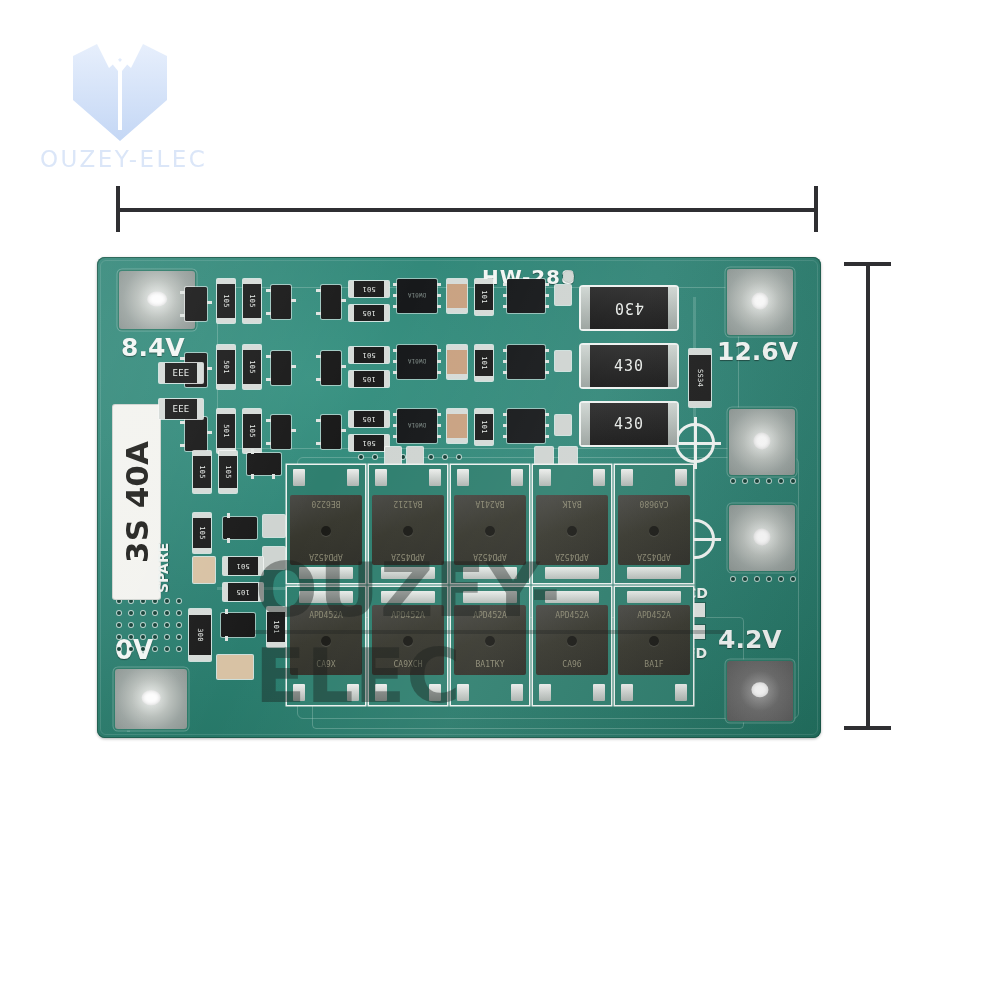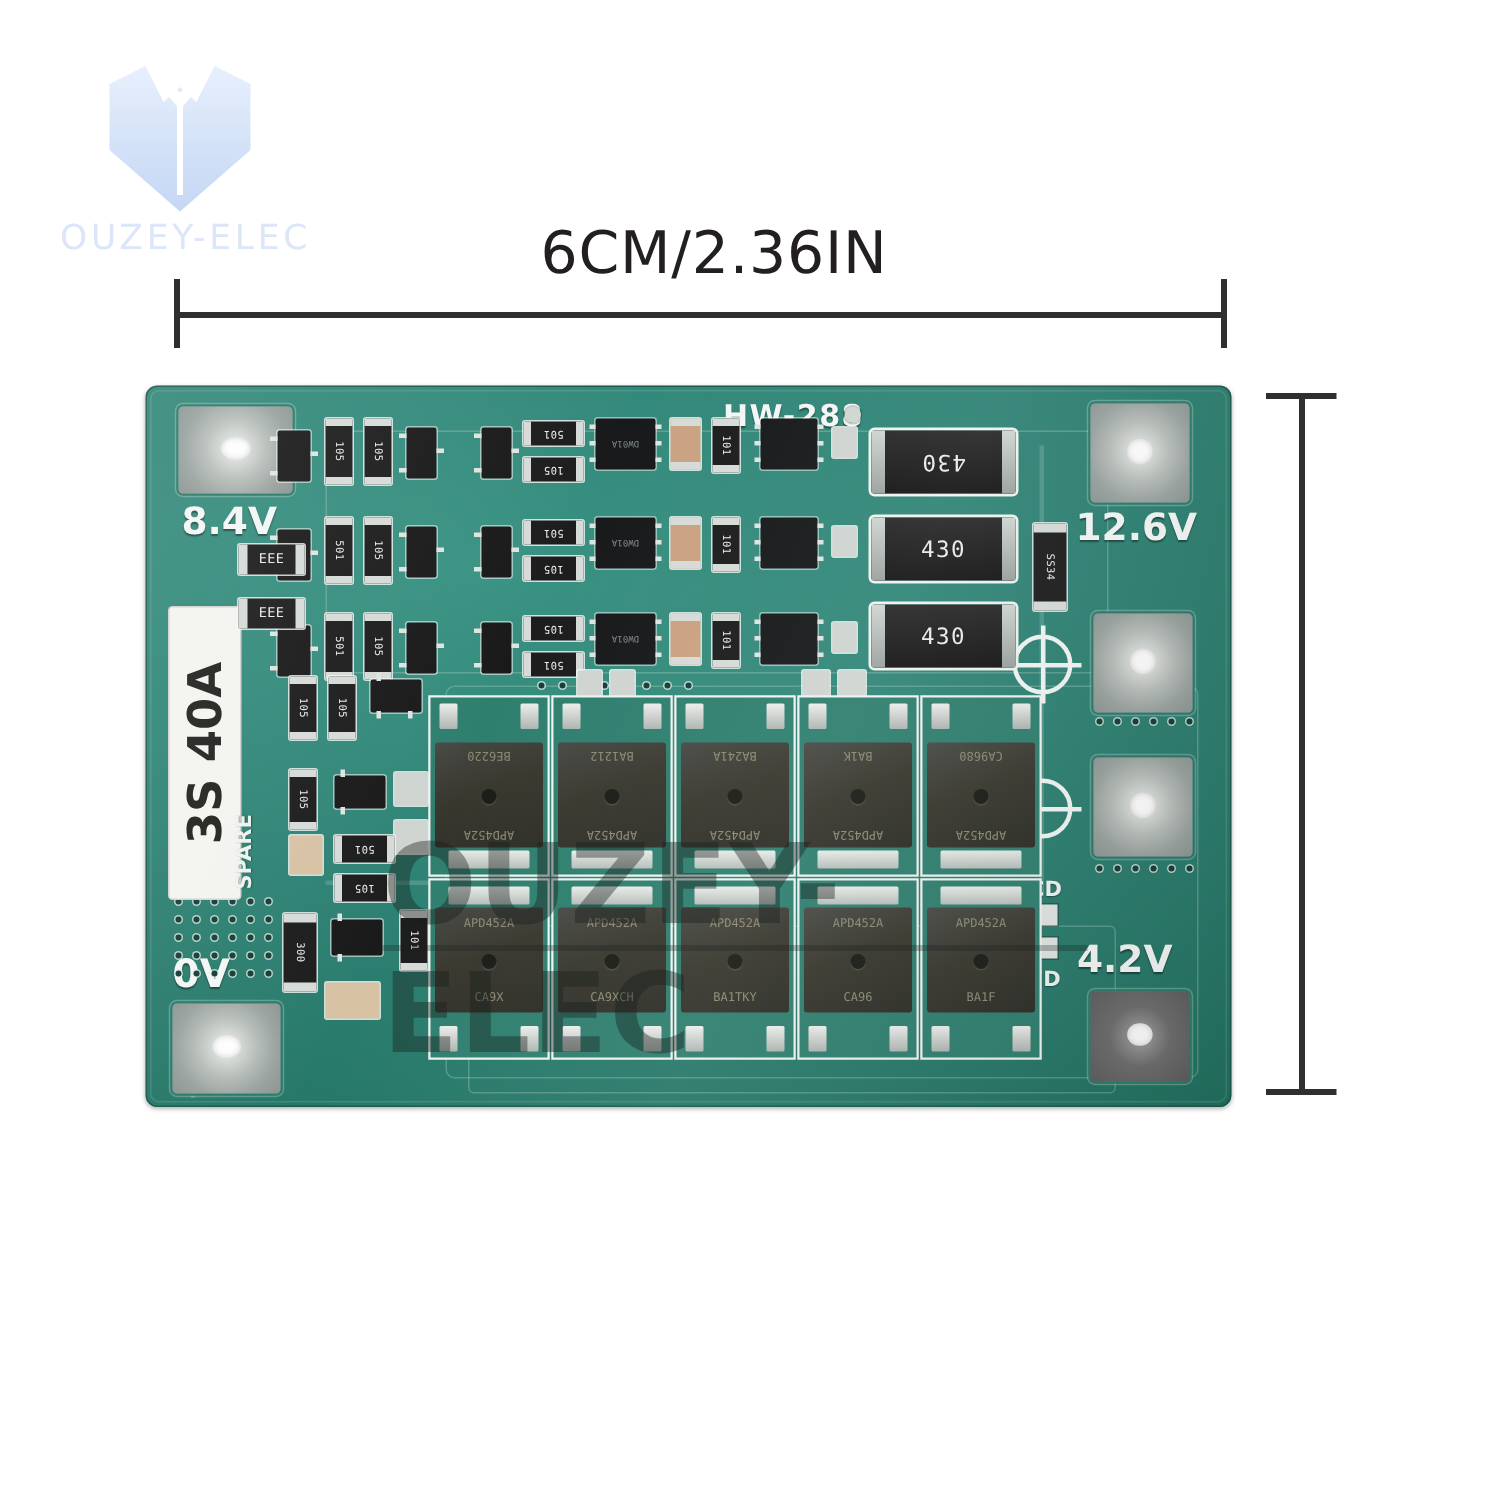--- a/index.html
+++ b/index.html
@@ -168,21 +168,20 @@
         <path d="M8 18 L8 62 L55 103 L102 62 L102 18 L78 6 L66 30 L55 20 L44 30 L32 6 Z" fill="url(#lg)"></path>
         <path d="M36 12 L53 33 L53 92 L57 92 L57 33 L74 12 L68 9 L55 24 L42 9 Z" fill="#ffffff"></path>
       </svg>
     </div>
     <div class="brand-text">OUZEY-ELEC</div>
   </div>
 
   <div class="dim-h-cap-l"></div>
   <div class="dim-h-cap-r"></div>
   <div class="dim-h-line"></div>
-  <div class="dim-h-label">6CM/2.36IN</div>
 
   <div class="dim-v-cap-t"></div>
   <div class="dim-v-cap-b"></div>
   <div class="dim-v-line"></div>
   <div class="dim-v-label">4CM/1.57IN</div>
 
   <div class="pcb">
     <div class="edge"></div>
 
     <div class="trace" style="left:200px;top:200px;width:500px;height:260px;"></div>

